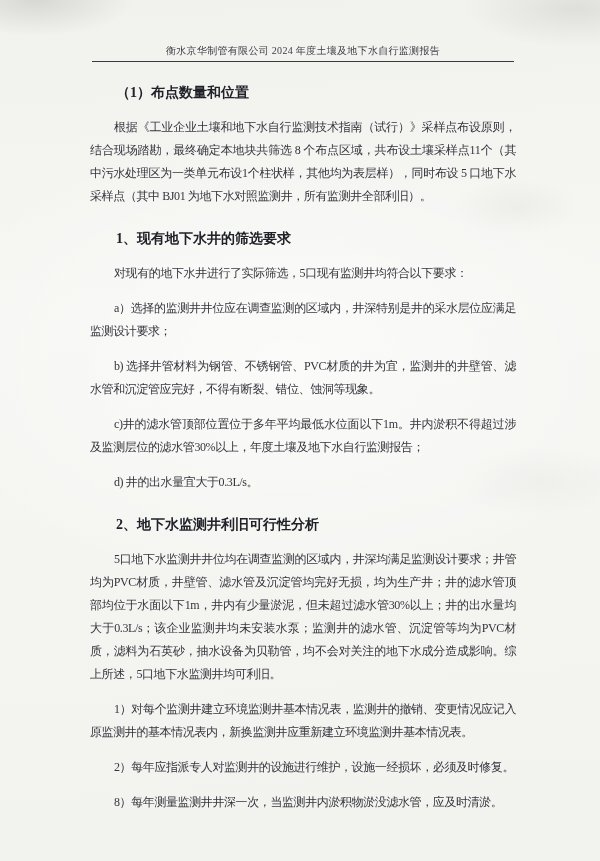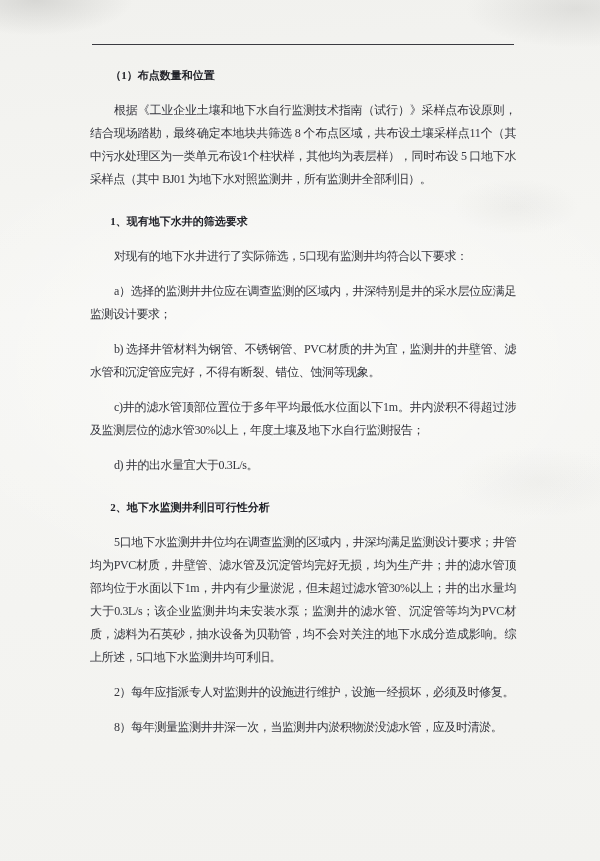--- a/index.html
+++ b/index.html
@@ -41,21 +41,21 @@
   .doc p{
     font-size:12px;
     line-height:23px;
     letter-spacing:-0.4px;
     text-align:justify;
     text-indent:2em;
     margin:12px 0;
     color:#34353d;
   }
   .doc h3{
-    font-size:11px;
+    font-size:14px;
     font-weight:bold;
     line-height:23px;
     text-indent:1.85em;
     margin:19px 0 5px 0;
     color:#212229;
   }
   .page-number{
     position:absolute;
     left:0; right:0;
     bottom:44px;
@@ -64,20 +64,21 @@
     color:#5a5b62;
     letter-spacing:1px;
   }
 </style>
 </head>
 <body>
 
 <div class="page">
   <div class="content">
 
+    <div class="running-head">衡水京华制管有限公司 2024 年度土壤及地下水自行监测报告</div>
     <hr class="head-rule">
 
     <div class="doc">
 
       <h3>（1）布点数量和位置</h3>
 
       <p>根据《工业企业土壤和地下水自行监测技术指南（试行）》采样点布设原则，结合现场踏勘，最终确定本地块共筛选 8 个布点区域，共布设土壤采样点11个（其中污水处理区为一类单元布设1个柱状样，其他均为表层样），同时布设 5 口地下水采样点（其中 BJ01 为地下水对照监测井，所有监测井全部利旧）。</p>
 
       <h3>1、现有地下水井的筛选要求</h3>
 
@@ -89,20 +90,21 @@
 
       <p>c)井的滤水管顶部位置位于多年平均最低水位面以下1m。井内淤积不得超过涉及监测层位的滤水管30%以上，年度土壤及地下水自行监测报告；</p>
 
       <p>d) 井的出水量宜大于0.3L/s。</p>
 
       <h3>2、地下水监测井利旧可行性分析</h3>
 
       <p>5口地下水监测井井位均在调查监测的区域内，井深均满足监测设计要求；井管均为PVC材质，井壁管、滤水管及沉淀管均完好无损，均为生产井；井的滤水管顶部均位于水面以下1m，井内有少量淤泥，但未超过滤水管30%以上；井的出水量均大于0.3L/s；该企业监测井均未安装水泵；监测井的滤水管、沉淀管等均为PVC材质，滤料为石英砂，抽水设备为贝勒管，均不会对关注的地下水成分造成影响。综上所述，5口地下水监测井均可利旧。</p>
 
 
+      <p>1）对每个监测井建立环境监测井基本情况表，监测井的撤销、变更情况应记入原监测井的基本情况表内，新换监测井应重新建立环境监测井基本情况表。</p>
 
       <p>2）每年应指派专人对监测井的设施进行维护，设施一经损坏，必须及时修复。</p>
 
       <p>8）每年测量监测井井深一次，当监测井内淤积物淤没滤水管，应及时清淤。</p>
 
 
     </div>
   </div>
 
 </div>

